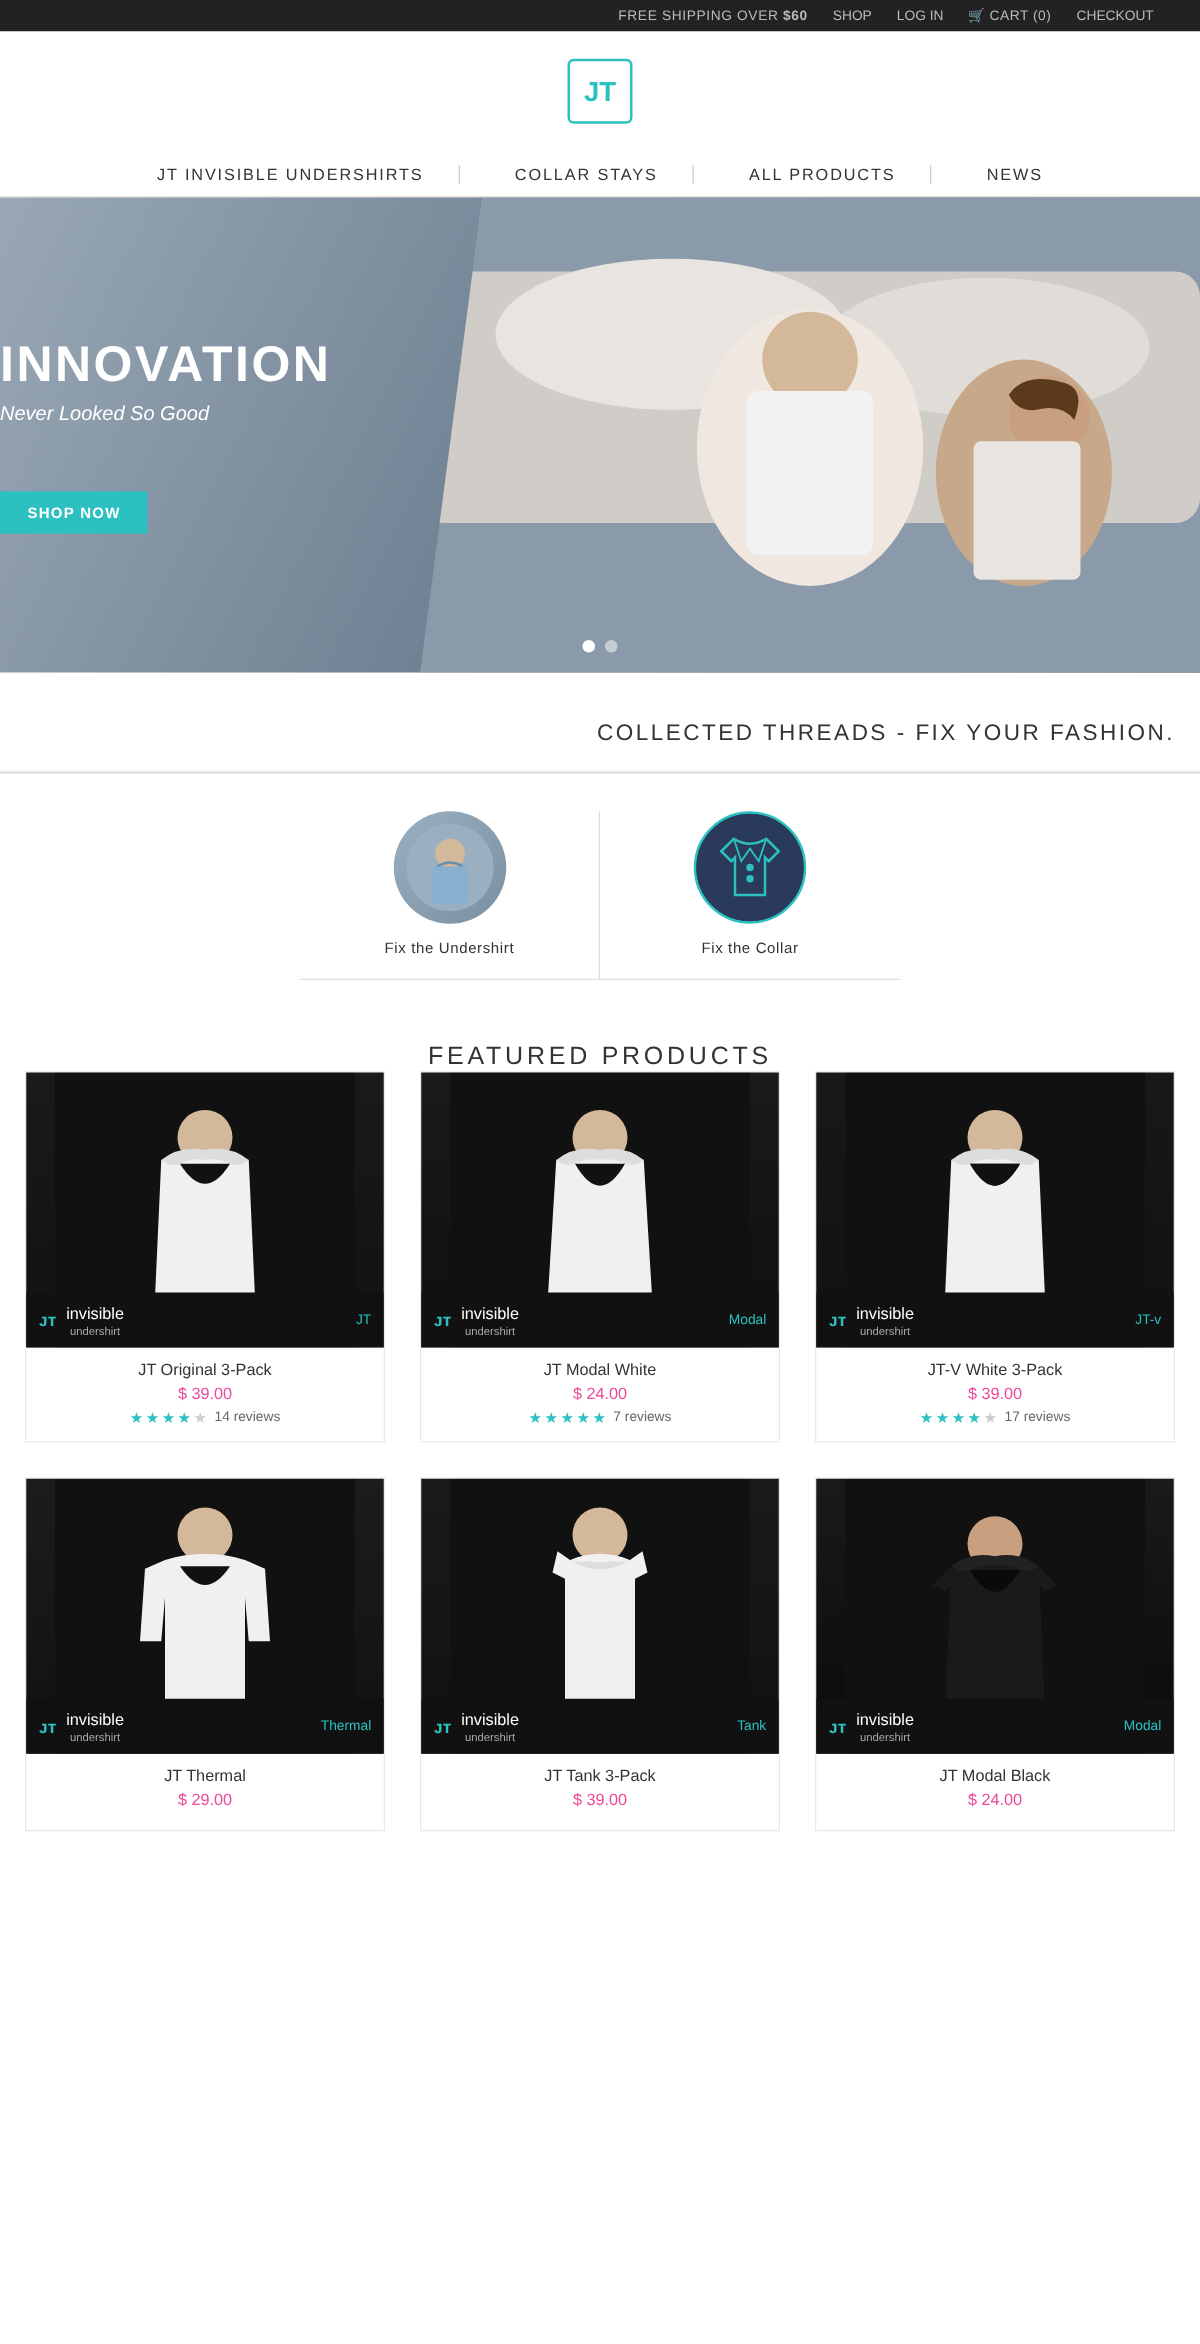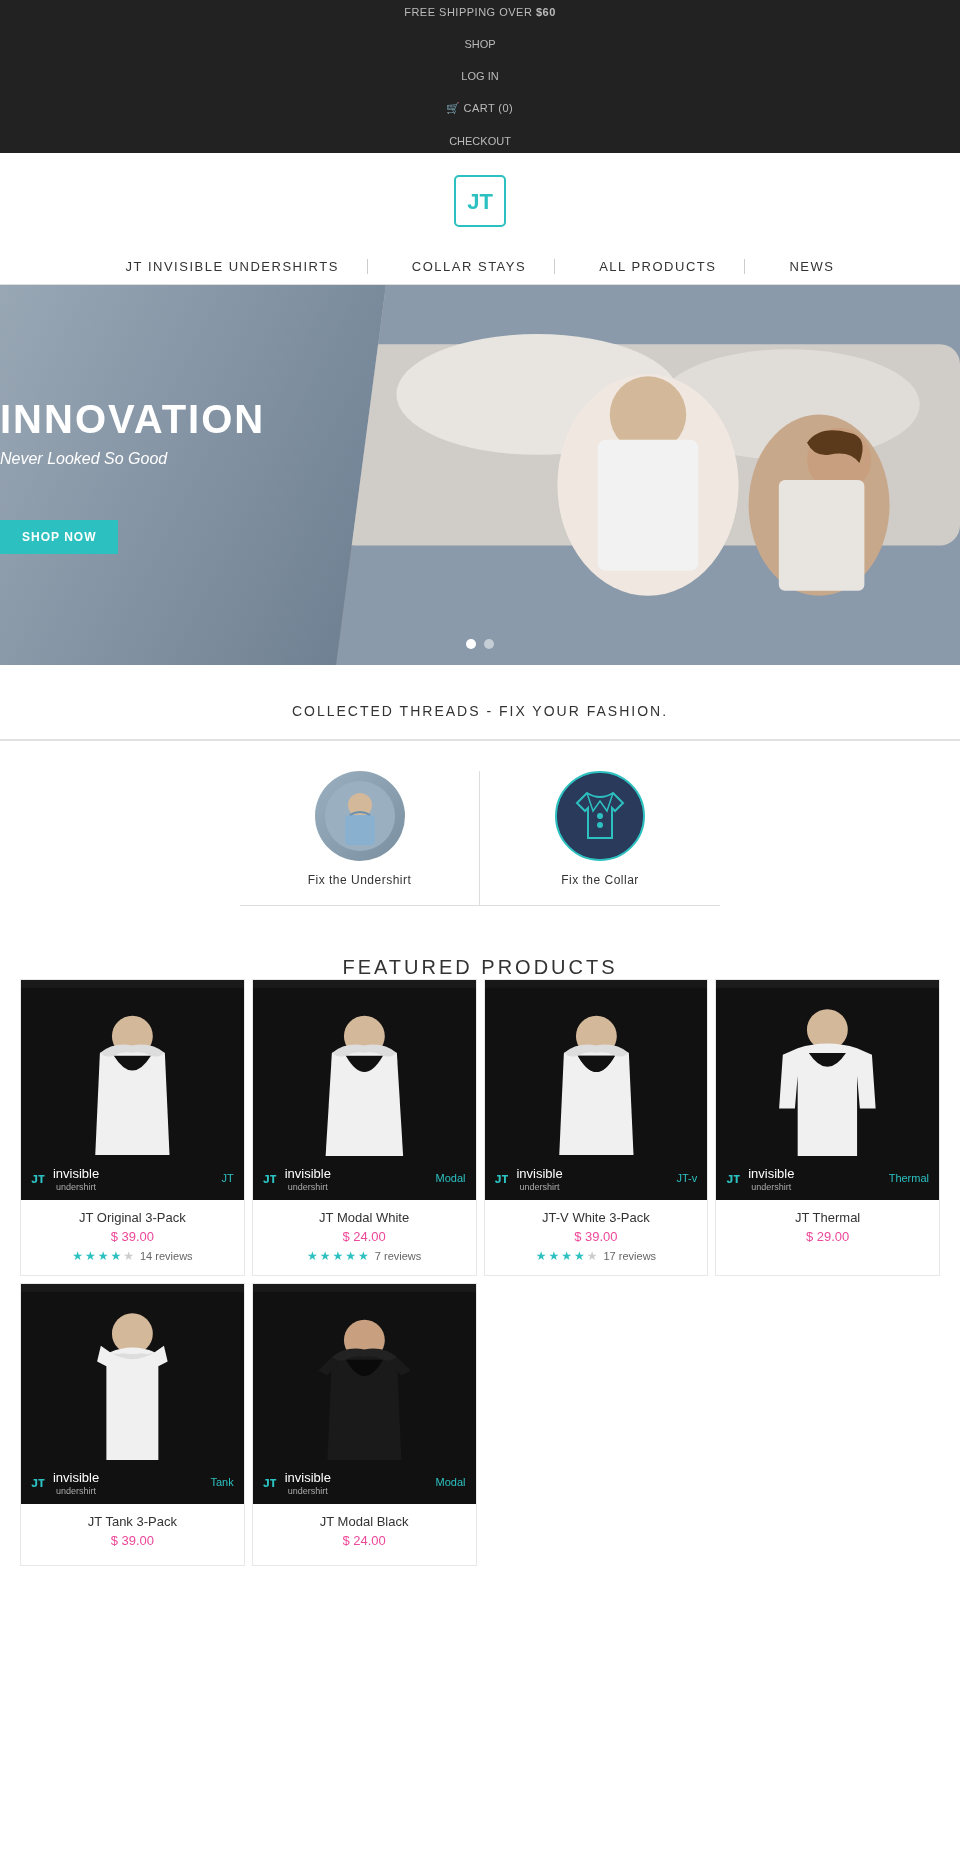--- a/index.html
+++ b/index.html
@@ -8,21 +8,20 @@
     
     .top-bar {
       background: #222;
       color: #ccc;
       font-size: 11px;
       display: flex;
       justify-content: flex-end;
       align-items: center;
       padding: 6px 37px;
       gap: 20px;
-      flex-direction: column;
     }
     .top-bar span { color: #bbb; letter-spacing: 0.5px; }
     .top-bar a { color: #bbb; text-decoration: none; }
 
     
     .header {
       display: flex;
       flex-direction: column;
       align-items: center;
       padding: 18px 0 0 0;
@@ -124,24 +123,25 @@
     .dot.active { background: #fff; }
 
     
     .tagline-section {
       text-align: center;
       padding: 38px 20px 20px 20px;
       border-bottom: 2px solid #e0e0e0;
       margin-bottom: 0;
     }
     .tagline {
-      font-size: 14px;
+      font-size: 18px;
       letter-spacing: 2px;
       color: #333;
       text-transform: uppercase;
+      text-align: right;
     }
 
     
     .categories {
       display: flex;
       justify-content: center;
       gap: 0;
       padding: 30px 0 20px 0;
     }
     .category-item {
@@ -185,22 +185,22 @@
     }
     .section-title {
       text-align: center;
       font-size: 20px;
       letter-spacing: 3px;
       color: #333;
       text-transform: uppercase;
     }
     .products-grid {
       display: grid;
-      grid-template-columns: repeat(4, 1fr);
-      gap: 7px;
+      grid-template-columns: repeat(3, 1fr);
+      gap: 28px;
     }
     .product-card {
       border: 1px solid #e8e8e8;
       cursor: pointer;
       text-align: center;
     }
     .product-image {
       width: 100%;
       height: 220px;
       background: #111;

